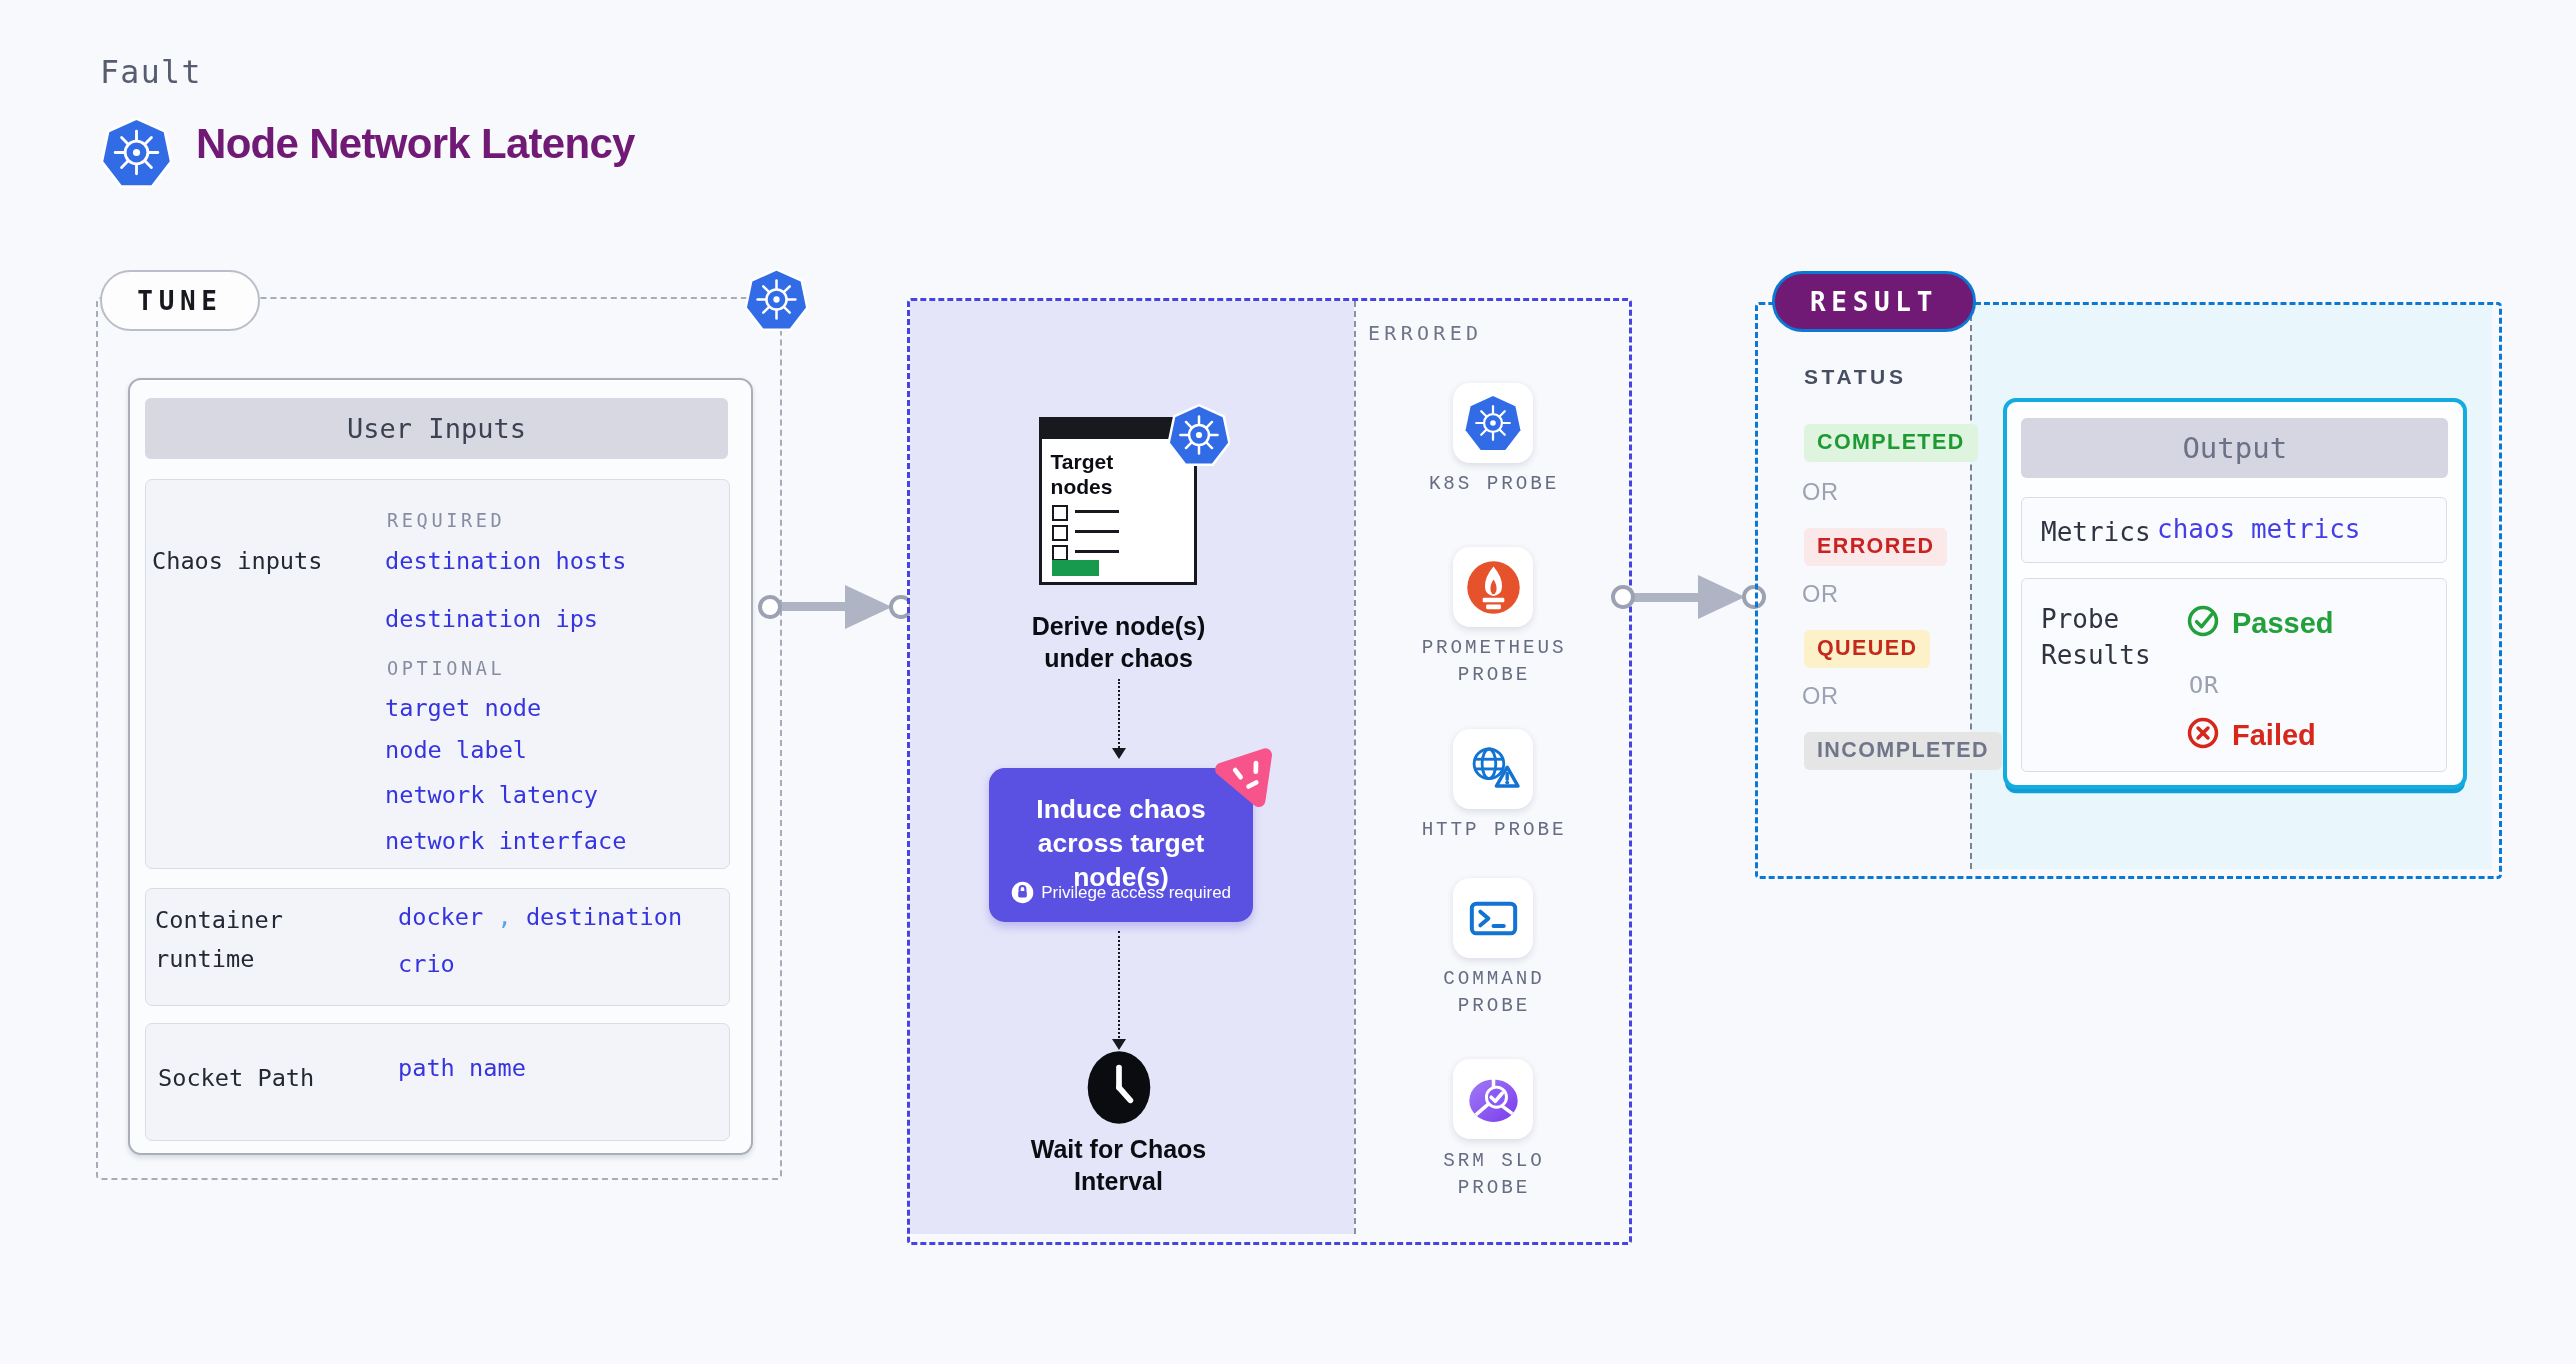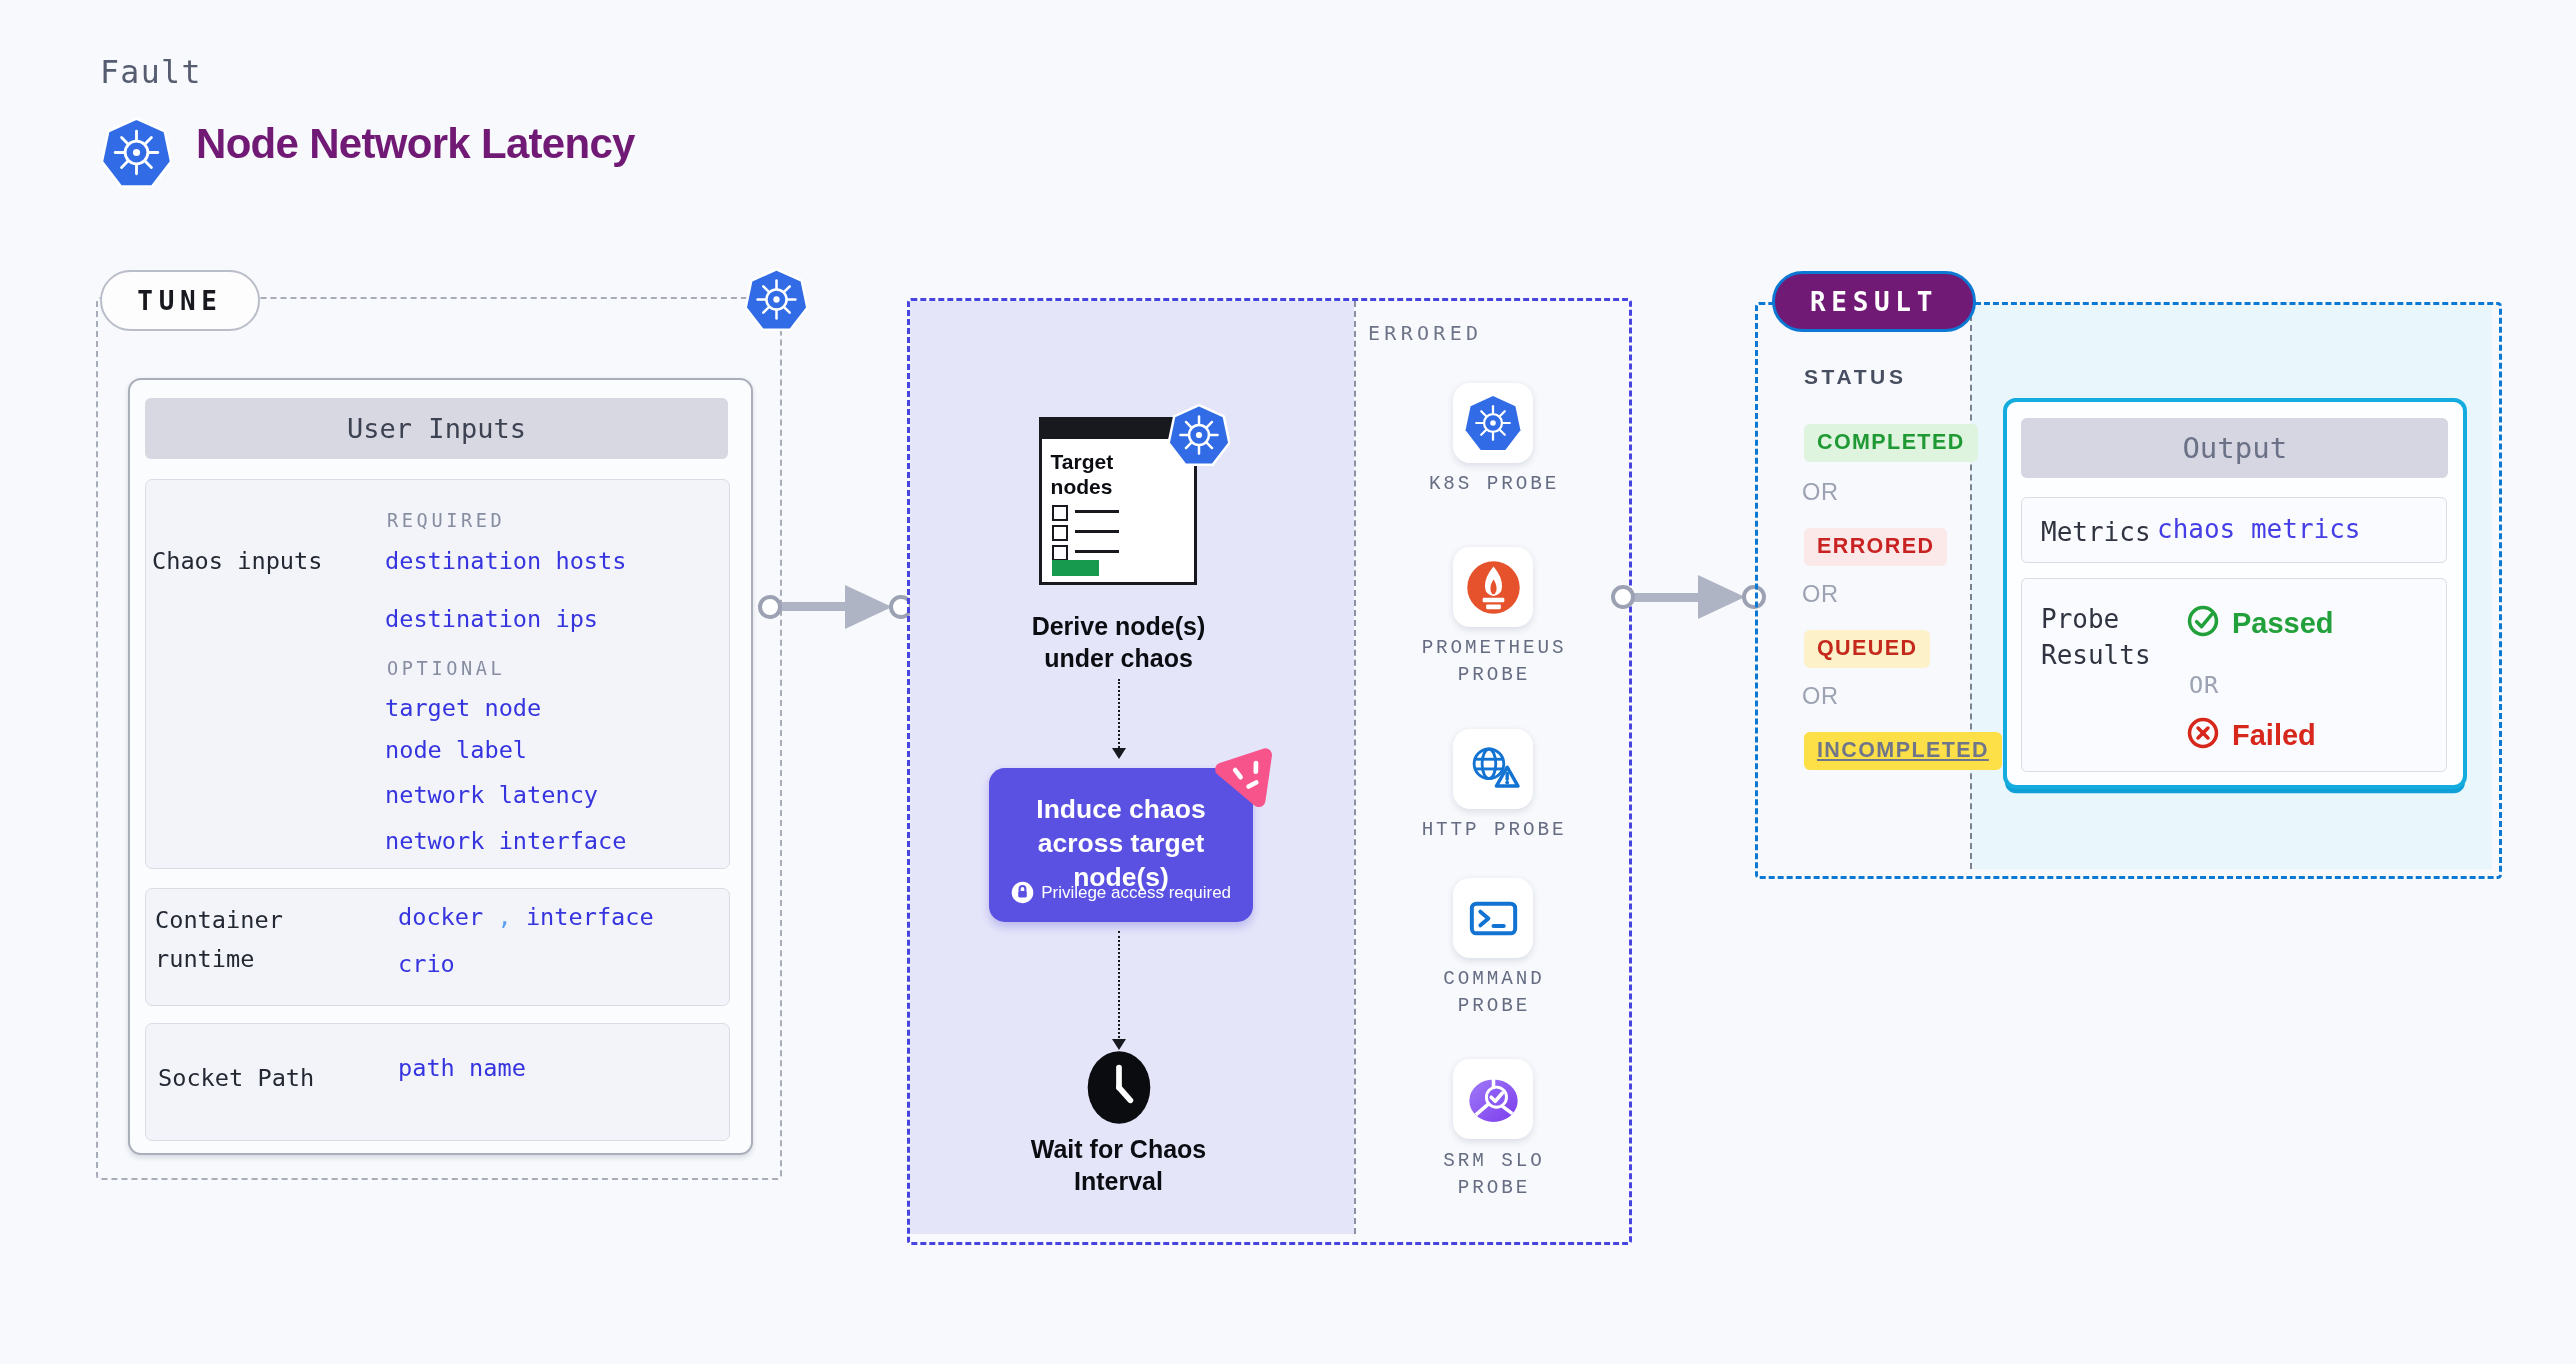--- a/index.html
+++ b/index.html
@@ -44,21 +44,21 @@
   .probecard{background:#ffffff;border-radius:17px;box-shadow:0 2.1px 7.2px rgba(25,35,70,.12);display:flex;align-items:center;justify-content:center;}
   .probelabel{font-family:Liberation Mono, monospace;font-size:19.3px;letter-spacing:2.9px;color:#666d83;line-height:27px;text-align:center;}
   .flowtext{font-weight:bold;font-size:25px;color:#0b0d12;text-align:center;line-height:32px;}
 
   
   .cyanfill{background:#e9f6fc;}
   .statbadge{display:inline-block;font-weight:bold;font-size:21.5px;letter-spacing:1.4px;border-radius:5.7px;padding:6.4px 13px;}
   .s-completed{background:#def4df;color:#1e9933;}
   .s-errored{background:#fbe8e8;color:#c92222;}
   .s-queued{background:#fcf1c9;color:#c5291c;}
-  .s-incompleted{background:#fde047;color:#70768a;text-decoration:underline;}
+  .s-incompleted{background:#e5e5e5;color:#70768a;}
   .orlbl{font-size:23.6px;color:#9ca2b2;letter-spacing:0.7px;}
   .outbox{background:#fdfeff;border:4.3px solid #14acdf;border-radius:13px;box-shadow:0 6.4px 0 -2.1px #0d9fd6;}
   .outrow{background:#fafbfe;border:1.4px solid #d9dce5;border-radius:5.7px;}
   .outlabel{font-family:"DejaVu Sans Mono",monospace;font-size:26px;color:#2f3440;line-height:36px;}
 
   .doc{background:#ffffff;border:3.6px solid #17191e;}
   .doc-bar{background:#17191e;}
   .doc-sq{width:12px;height:12px;border:2.1px solid #17191e;background:#fff;}
   .doc-ln{height:2.9px;background:#17191e;}
   .doc-green{background:#179a4e;}
@@ -119,21 +119,21 @@
   <div class="abs blueval" style="left:385px;top:694px;">target node</div>
   <div class="abs blueval" style="left:385px;top:736px;">node label</div>
   <div class="abs blueval" style="left:385px;top:781px;">network latency</div>
   <div class="abs blueval" style="left:385px;top:827px;">network interface</div>
 
   <div class="abs innerbox" style="left:145px;top:888px;width:583px;height:116px;"></div>
   <div class="abs fieldlabel" style="left:155px;top:901px;width:165px;">Container runtime</div>
   <div class="abs blueval" style="left:398px;top:903px;">
     <span>docker</span>
     <span class="comma">,</span>
-    <span>interface</span>
+    <span>destination</span>
   </div>
   <div class="abs blueval" style="left:398px;top:950px;">crio</div>
 
   <div class="abs innerbox" style="left:145px;top:1023px;width:583px;height:116px;"></div>
   <div class="abs fieldlabel" style="left:158px;top:1059px;">Socket Path</div>
   <div class="abs blueval" style="left:398px;top:1054px;">path name</div>
 
   <div>
     <span class="a-line abs" style="left:775px;top:602px;width:77px;"></span>
     <span class="a-head abs" style="left:845px;top:585px;"></span>

